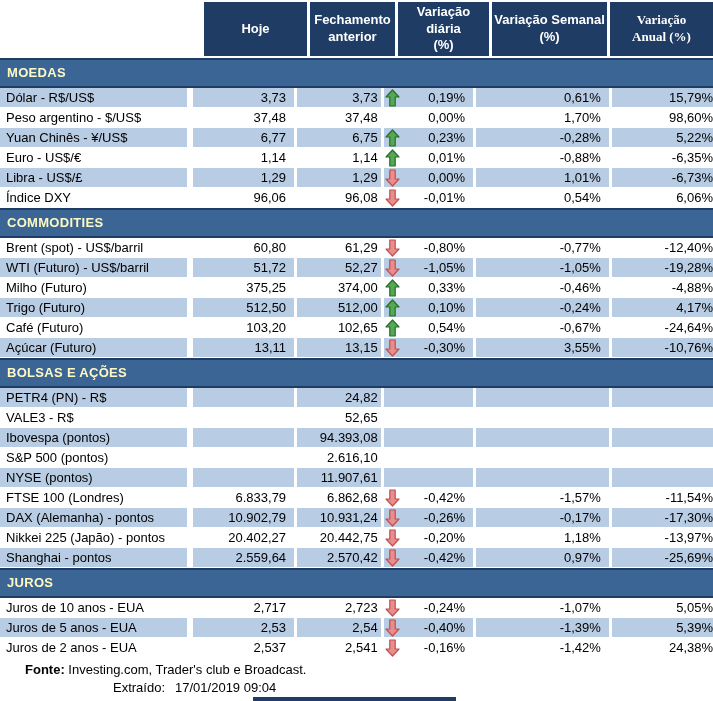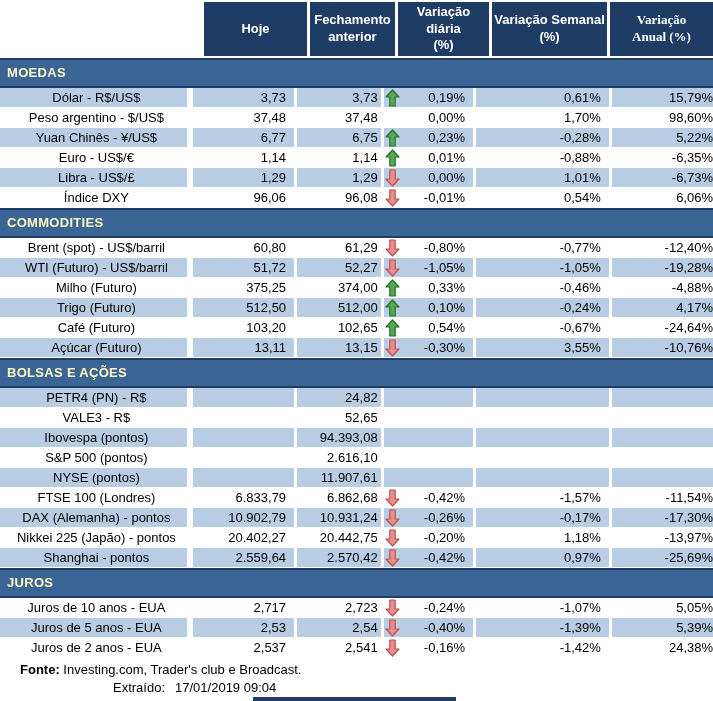--- a/index.html
+++ b/index.html
@@ -56,32 +56,32 @@
     box-sizing:border-box;
     font-size:13px;
     line-height:19px;
     border-right:3px solid #fff;
     border-bottom:1px solid #fff;
     overflow:hidden;
     white-space:nowrap;
   }
   .row.shaded .cell { background:#B8CCE4; }
   .row.plain  .cell { background:#fff; }
-  .cell.label { width:196px; padding-left:6px; border-right:6px solid #fff;text-align:center; }
+  .cell.label { width:196px; padding-left:6px; border-right:6px solid #fff; }
   .cell.hoje { width:106px; text-align:right; padding-right:8px; }
   .cell.fech { width:88px;  text-align:right; padding-right:3px; }
   .cell.diaria { width:94px; display:flex; align-items:center; }
   .cell.diaria .pct { flex:1; text-align:right; padding-right:8px; }
   .cell.semanal { width:138px; text-align:right; padding-right:8px; }
   .cell.anual { width:103px; text-align:right; border-right:none; }
   .arrow { width:16px; height:19px; display:inline-flex; align-items:center; margin-left:1px; }
   .arrow svg { display:block; }
   
   .footer { font-size:13px; padding-top:3px; }
-  .fonte-line { padding-left:20px; line-height:18px; }
+  .fonte-line { padding-left:4px; line-height:18px;margin-left:21px; }
   .fonte-line .bold { font-weight:bold; }
   .extraido-line { padding-left:113px; line-height:18px; }
   .extraido-line .val { margin-left:10px; }
   .bottom-bar {
     position:absolute;
     left:253px; bottom:0;
     width:203px; height:4px;
     background:#1F3C64;
   }
 </style>

